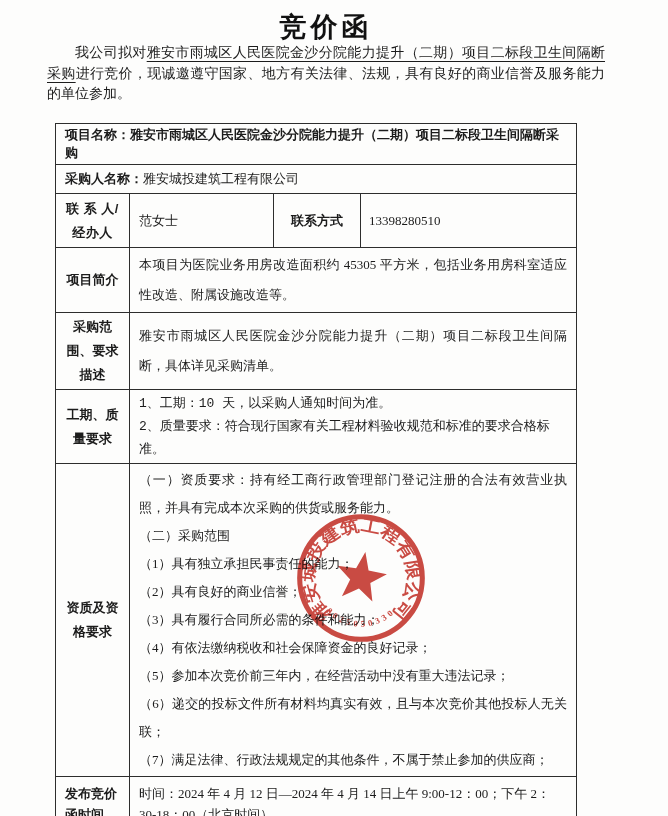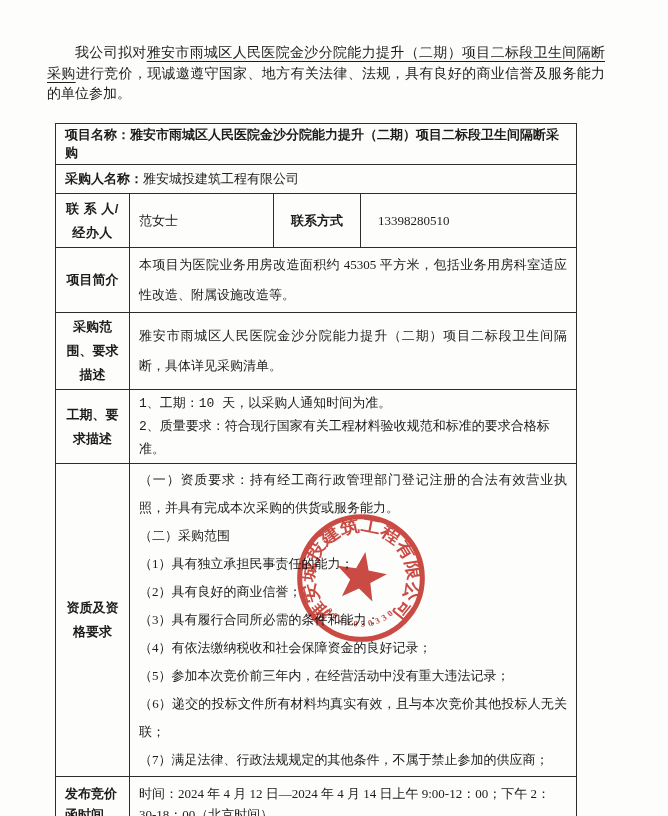--- a/index.html
+++ b/index.html
@@ -76,20 +76,21 @@
     opacity:0.89;
     pointer-events:none;
   }
   .seal svg { display:block; width:100%; height:100%; }
 </style>
 </head>
 <body>
 
 <div class="page">
 
+  <div class="doc-title">竞价函</div>
 
   <p class="intro"><span>我公司拟对</span><span class="u">雅安市雨城区人民医院金沙分院能力提升（二期）项目二标段卫生间隔断采购</span><span>进行竞价，现诚邀遵守国家、地方有关法律、法规，具有良好的商业信誉及服务能力的单位参加。</span></p>
 
   <table class="bid">
     <colgroup>
       <col style="width:74px">
         <col style="width:144px">
         <col style="width:87px">
         <col style="width:216px">
     </colgroup>
@@ -100,35 +101,35 @@
     </tr>
 
     <tr>
       <td colspan="4" style="height:29px"><span class="hei">采购人名称：</span><span>雅安城投建筑工程有限公司</span></td>
     </tr>
 
     <tr>
       <td style="height:54px" class="lbl contact-lbl">联 系 人/经办人</td>
       <td>范女士</td>
       <td class="lbl">联系方式</td>
-      <td style="padding-left:17px">13398280510</td>
+      <td style="padding-left:8px">13398280510</td>
     </tr>
 
     <tr>
       <td style="height:61px" class="lbl">项目简介</td>
       <td colspan="3" class="v-wide">本项目为医院业务用房改造面积约 45305 平方米，包括业务用房科室适应性改造、附属设施改造等。</td>
     </tr>
 
     <tr>
       <td style="height:59px" class="lbl">采购范围、要求描述</td>
       <td colspan="3" class="v-wide">雅安市雨城区人民医院金沙分院能力提升（二期）项目二标段卫生间隔断，具体详见采购清单。</td>
     </tr>
 
     <tr>
-      <td style="height:54px" class="lbl">工期、要求描述</td>
+      <td style="height:54px" class="lbl">工期、质量要求</td>
       <td colspan="3" class="v-sched">
         <div>1、工期：10 天，以采购人通知时间为准。</div>
         <div>2、质量要求：符合现行国家有关工程材料验收规范和标准的要求合格标准。</div>
       </td>
     </tr>
 
     <tr>
       <td style="height:286px" class="lbl">资质及资格要求</td>
       <td colspan="3" class="v-qual">
         <div>（一）资质要求：持有经工商行政管理部门登记注册的合法有效营业执照，并具有完成本次采购的供货或服务能力。</div>

